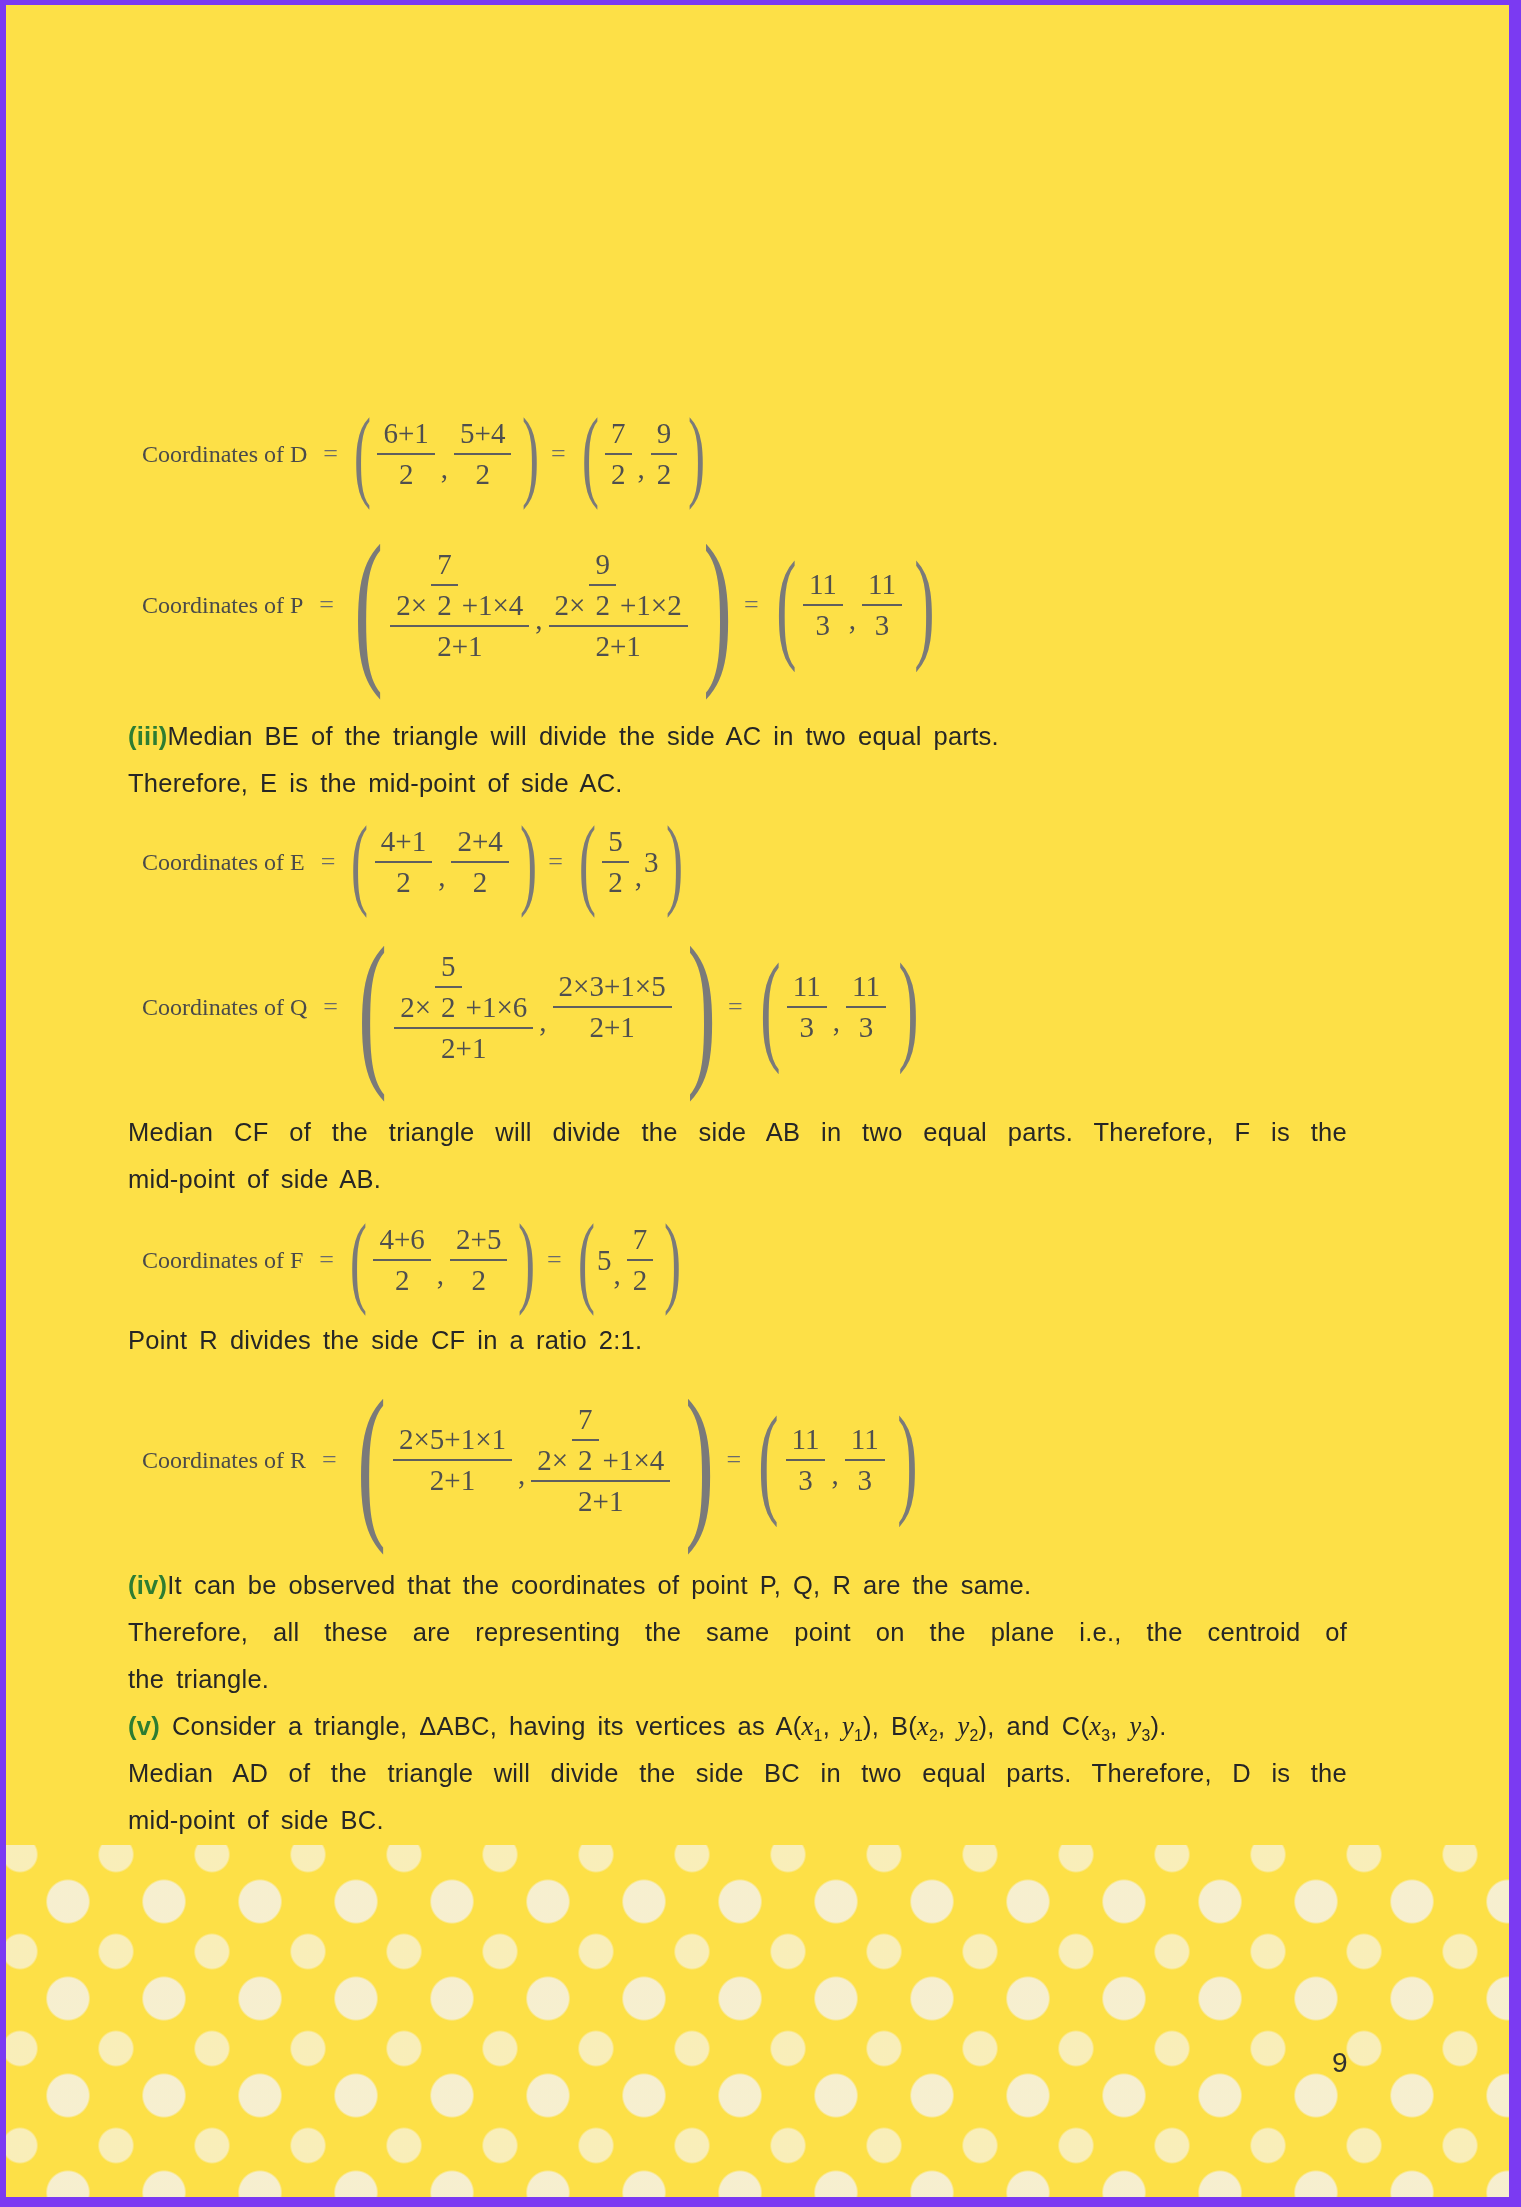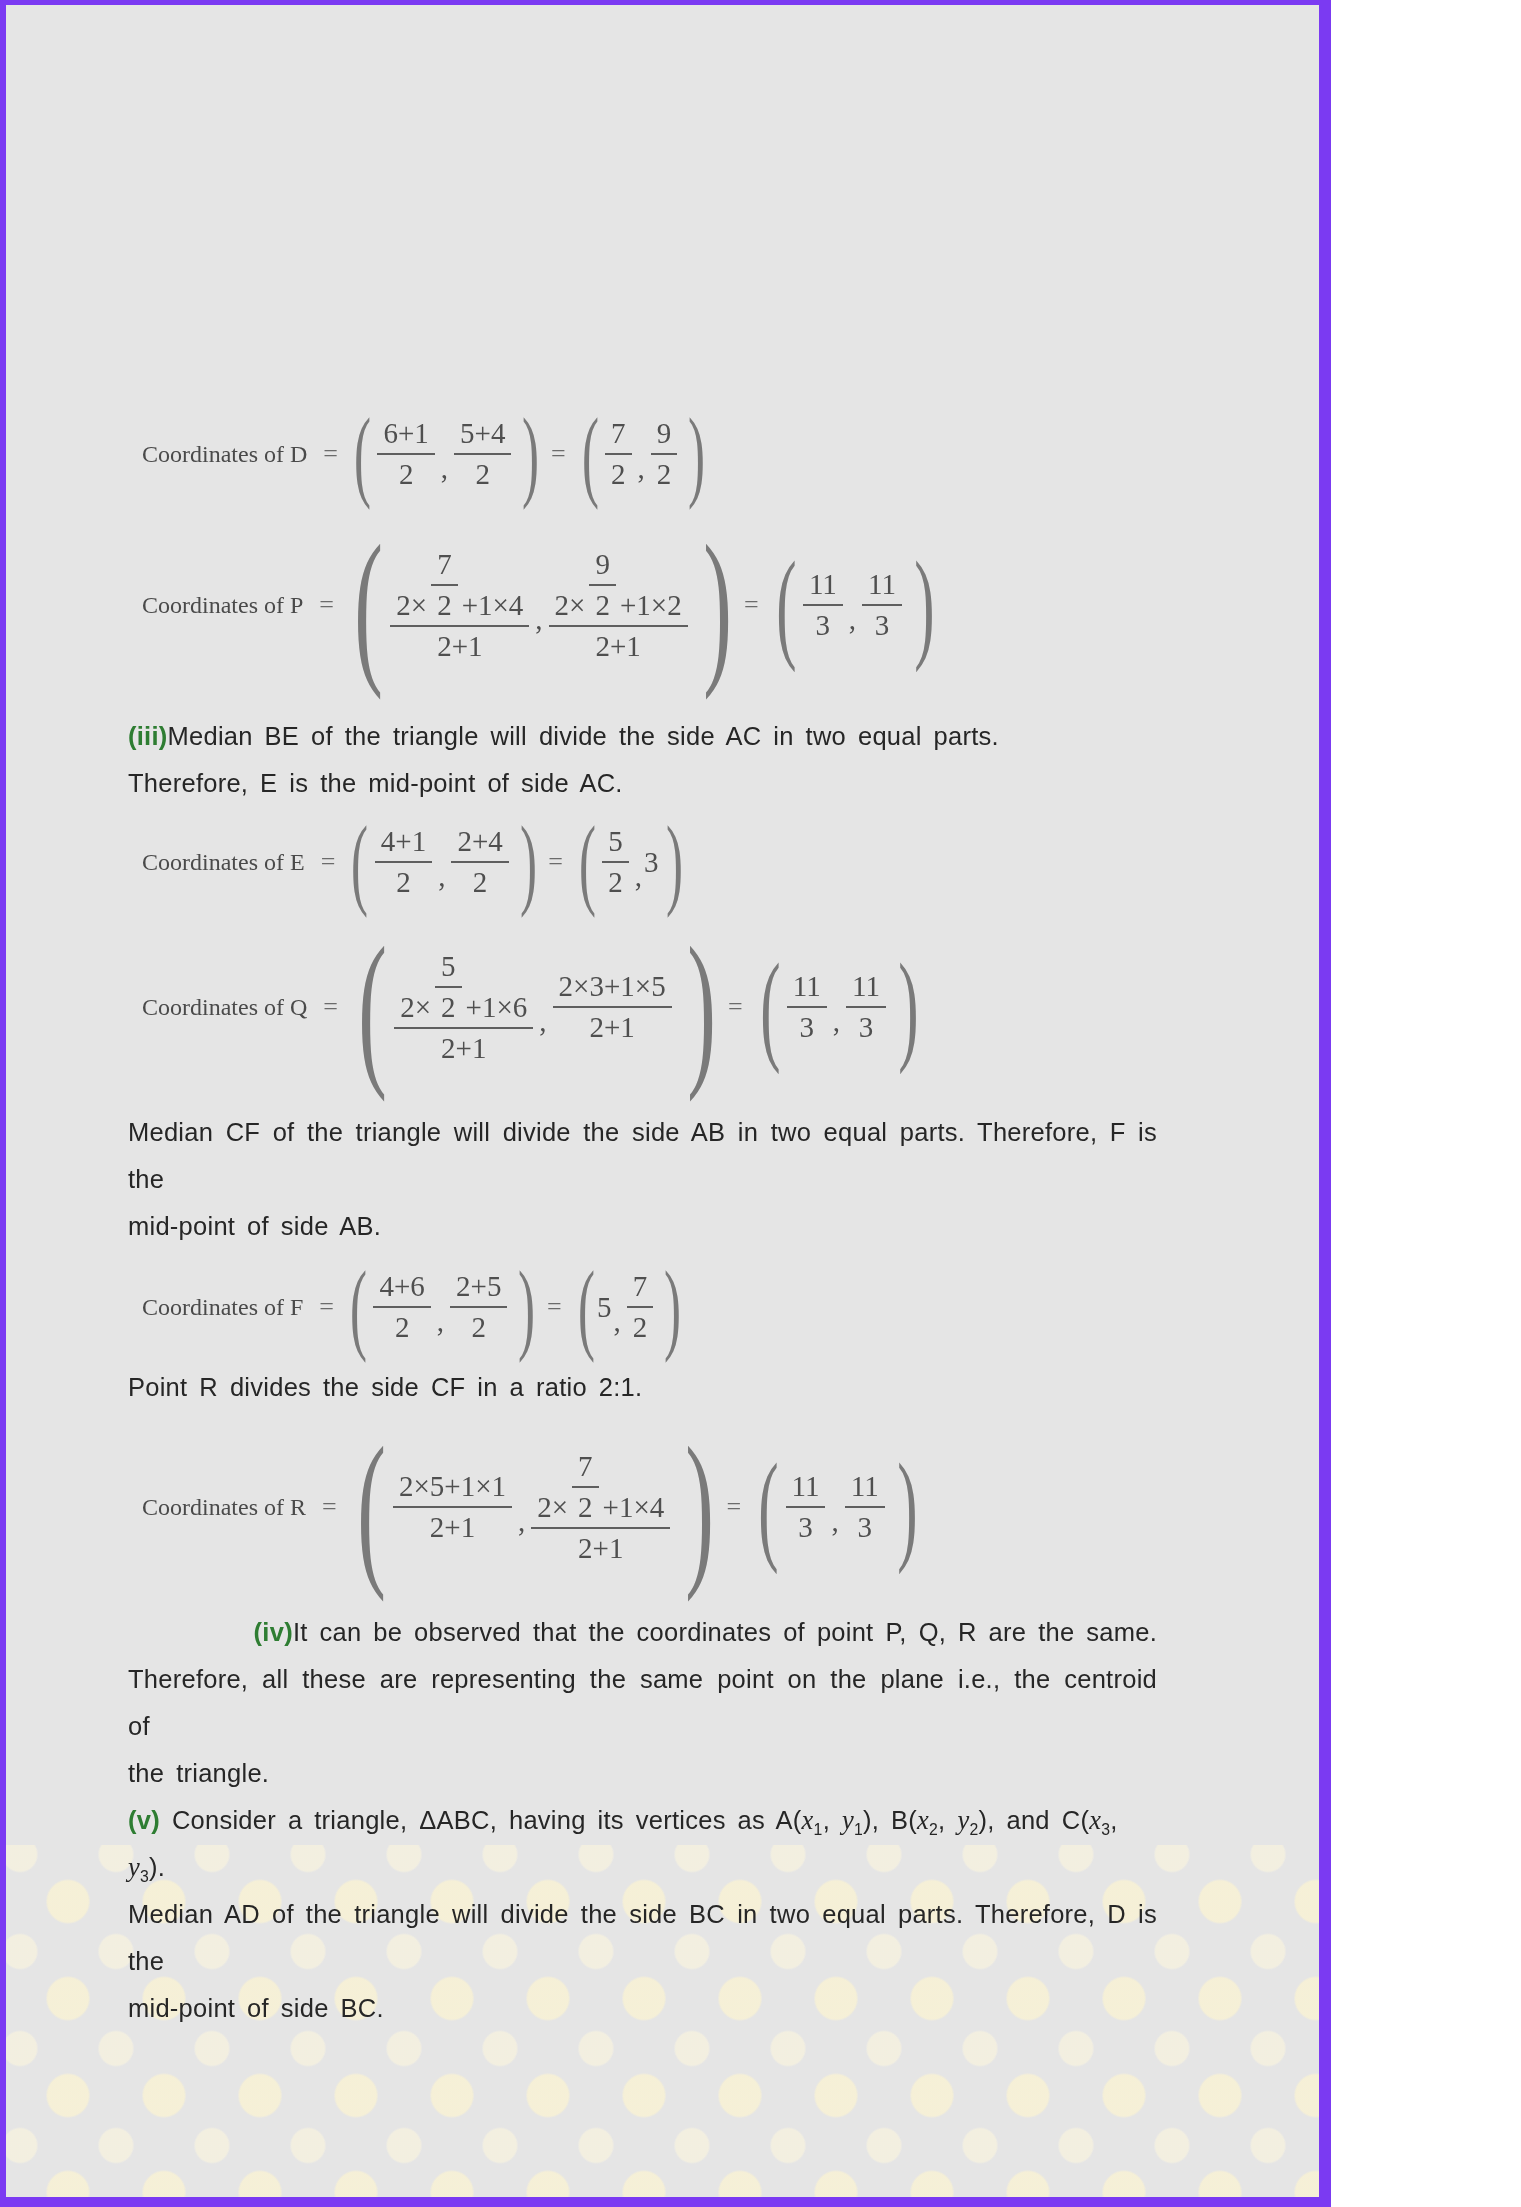--- a/index.html
+++ b/index.html
@@ -1,20 +1,20 @@
 <!DOCTYPE html>
 <html><head>
 <meta charset="utf-8">
 <style>
   html,body{margin:0;padding:0;background:#ffffff;}
   .page{
     position:relative;
-    width:1331px;height:2207px;
+    width:1521px;height:2207px;
     box-sizing:border-box;
-    background:#e5e5e5;
+    background:#fde047;
     border-style:solid;
     border-width:5px 12px 10px 6px;
     overflow:hidden;
     font-family:"Liberation Sans",sans-serif;
   }
   .content{
     position:relative;
     padding:398px 162px 0 122px;
     z-index:2;
   }
@@ -441,21 +441,21 @@
                 <span class="fx">11</span>
               </span>
               <span class="den">
                 <span class="fx">3</span>
               </span>
             </span>
           </span>
           <span class="paren" style="font-size: 122px;">)</span>
         </span>
       </div>
-      <div class="para" style="margin-top: 16px; text-align: right;">
+      <div class="para" style="margin-top: 16px;">
         <span class="tline"><span class="run-g" style="color: rgb(46, 125, 50);">(iv)</span><span class="run-n">It can be observed that the coordinates of point P, Q, R are the same.</span></span>
       </div>
       <div class="para" style="margin-top: 0px;">
         <span class="tline fill"><span class="run-n">Therefore, all these are representing the same point on the plane i.e., the centroid of</span></span>
         <span class="tline"><span class="run-n">the triangle.</span></span>
       </div>
       <div class="para" style="margin-top: 0px;">
         <span class="tline"><span class="run-g" style="color: rgb(46, 125, 50);">(v) </span><span class="run-n">Consider a triangle, ΔABC, having its vertices as A(</span><span class="run-i">x</span><sub class="run-s">1</sub><span class="run-n">, </span><span class="run-i">y</span><sub class="run-s">1</sub><span class="run-n">), B(</span><span class="run-i">x</span><sub class="run-s">2</sub><span class="run-n">, </span><span class="run-i">y</span><sub class="run-s">2</sub><span class="run-n">), and C(</span><span class="run-i">x</span><sub class="run-s">3</sub><span class="run-n">, </span><span class="run-i">y</span><sub class="run-s">3</sub><span class="run-n">).</span></span>
       </div>
       <div class="para" style="margin-top: 0px;">

